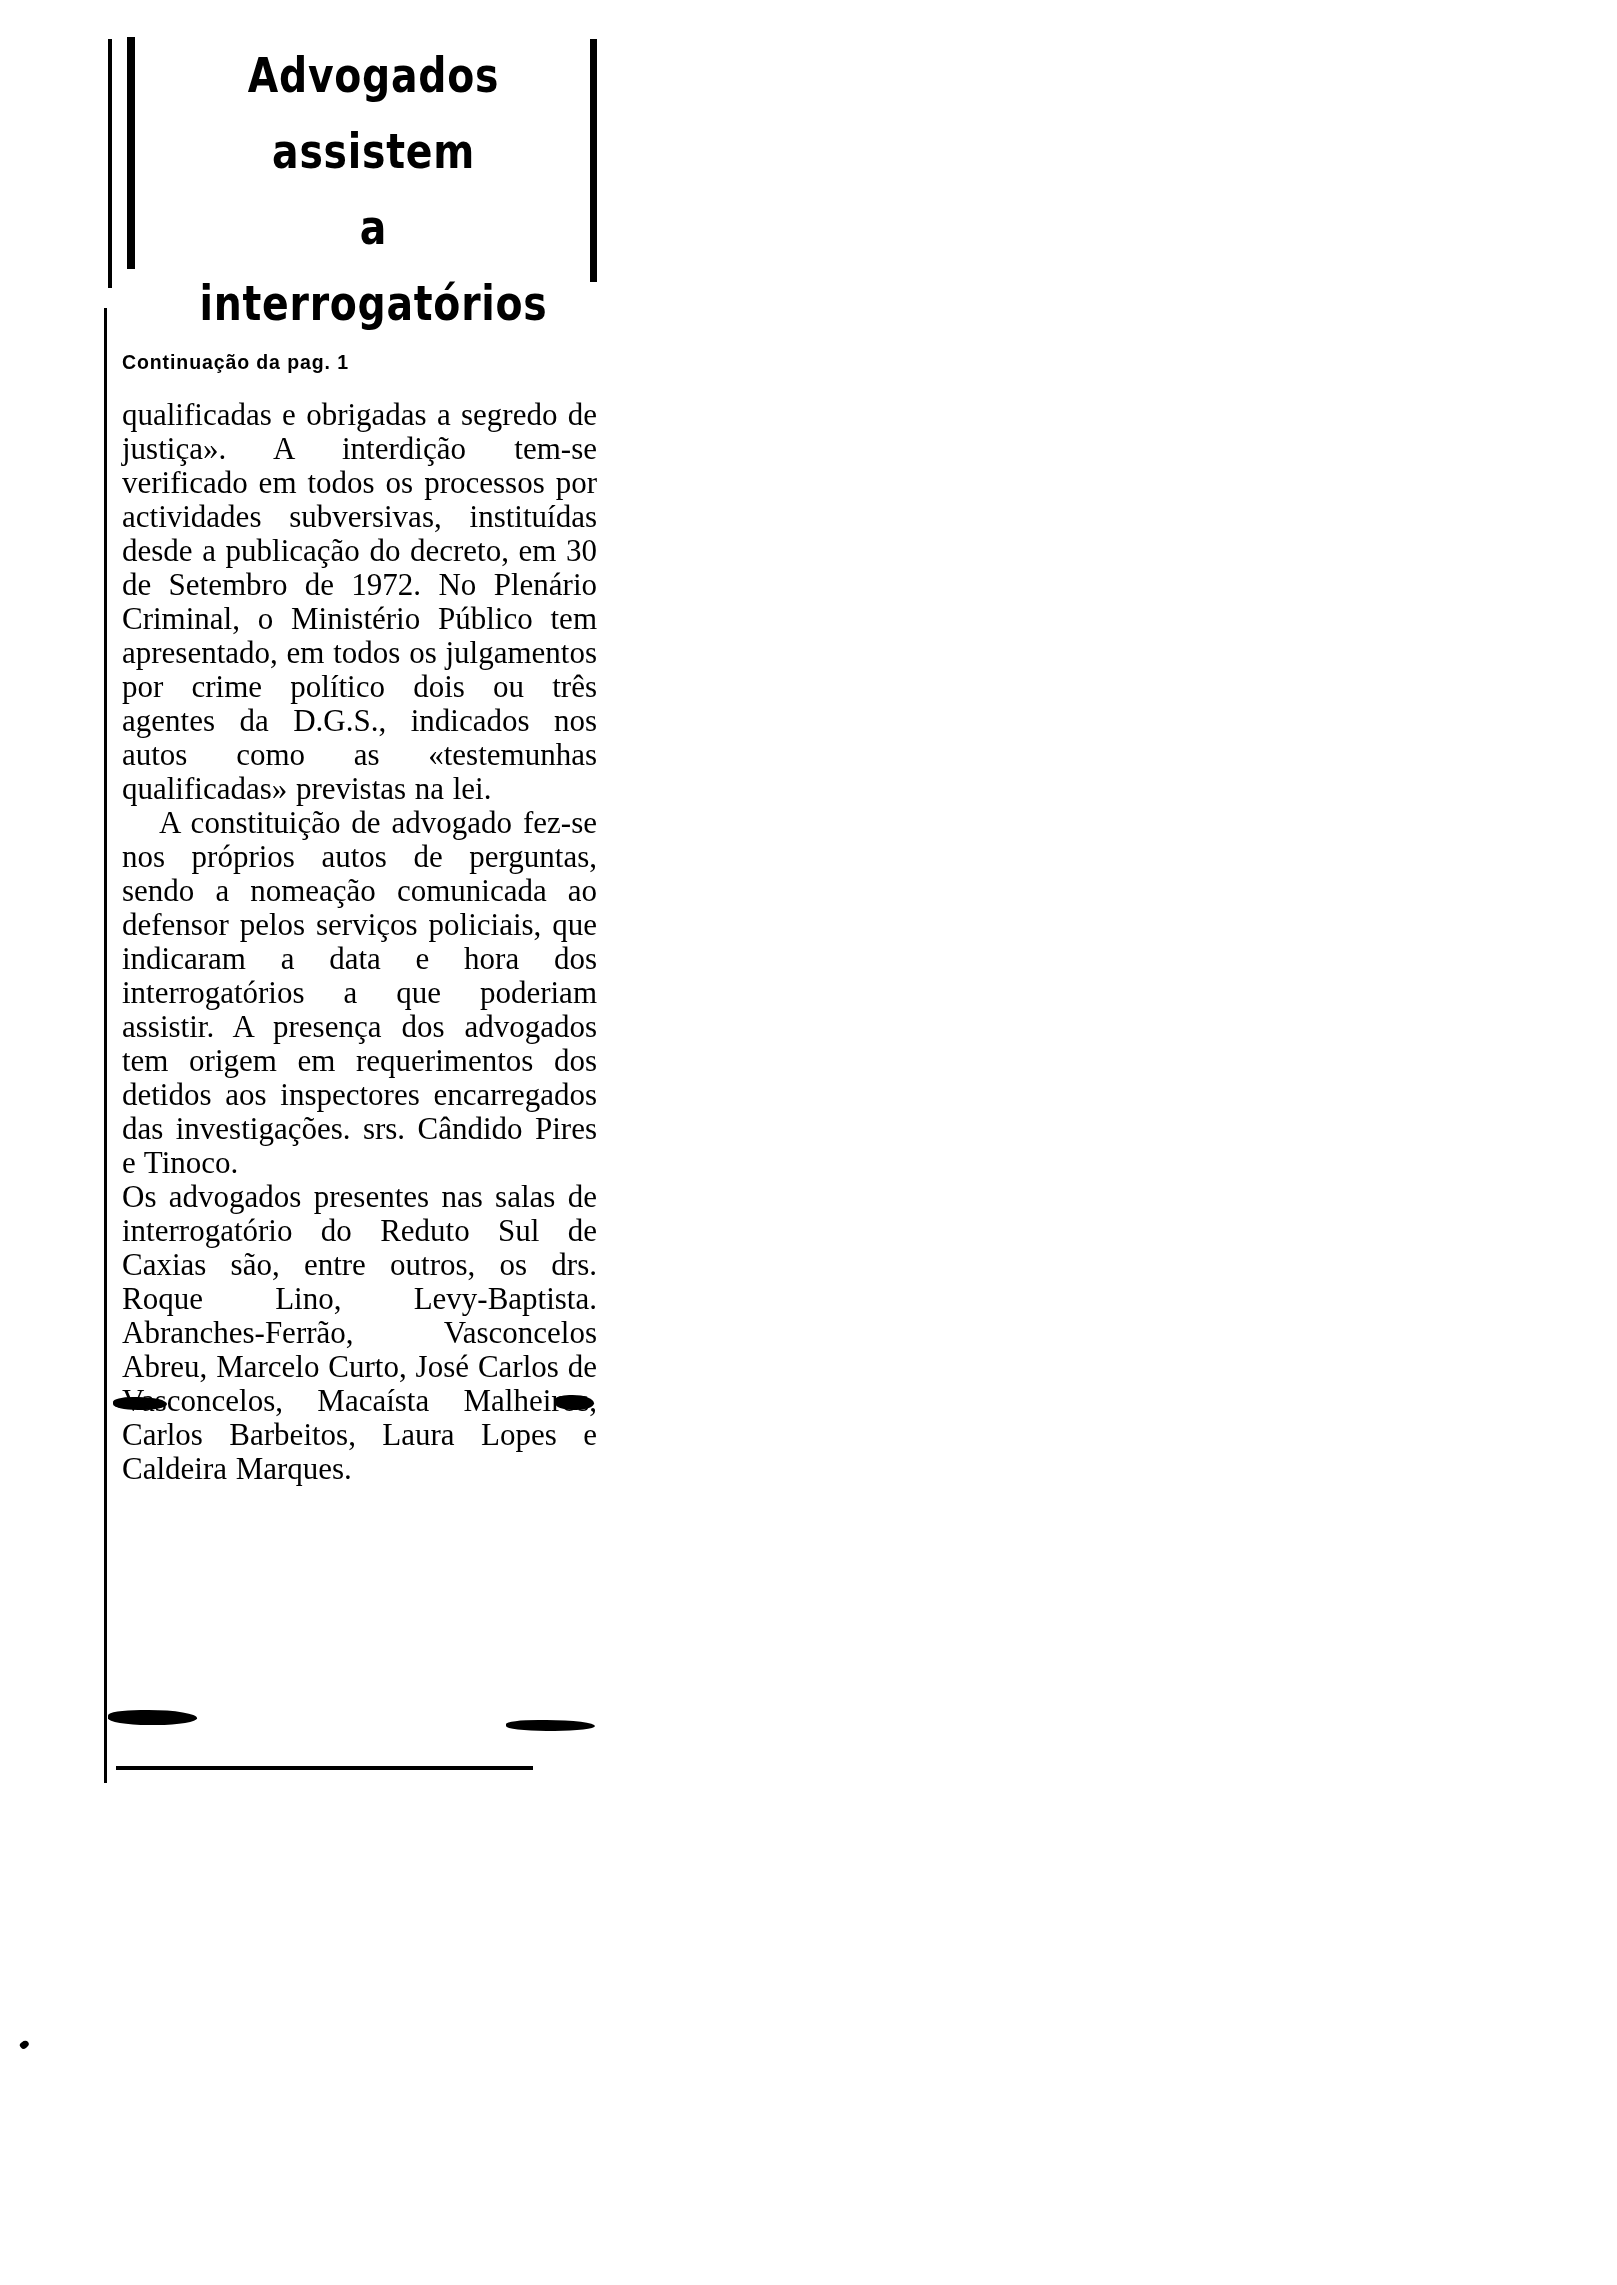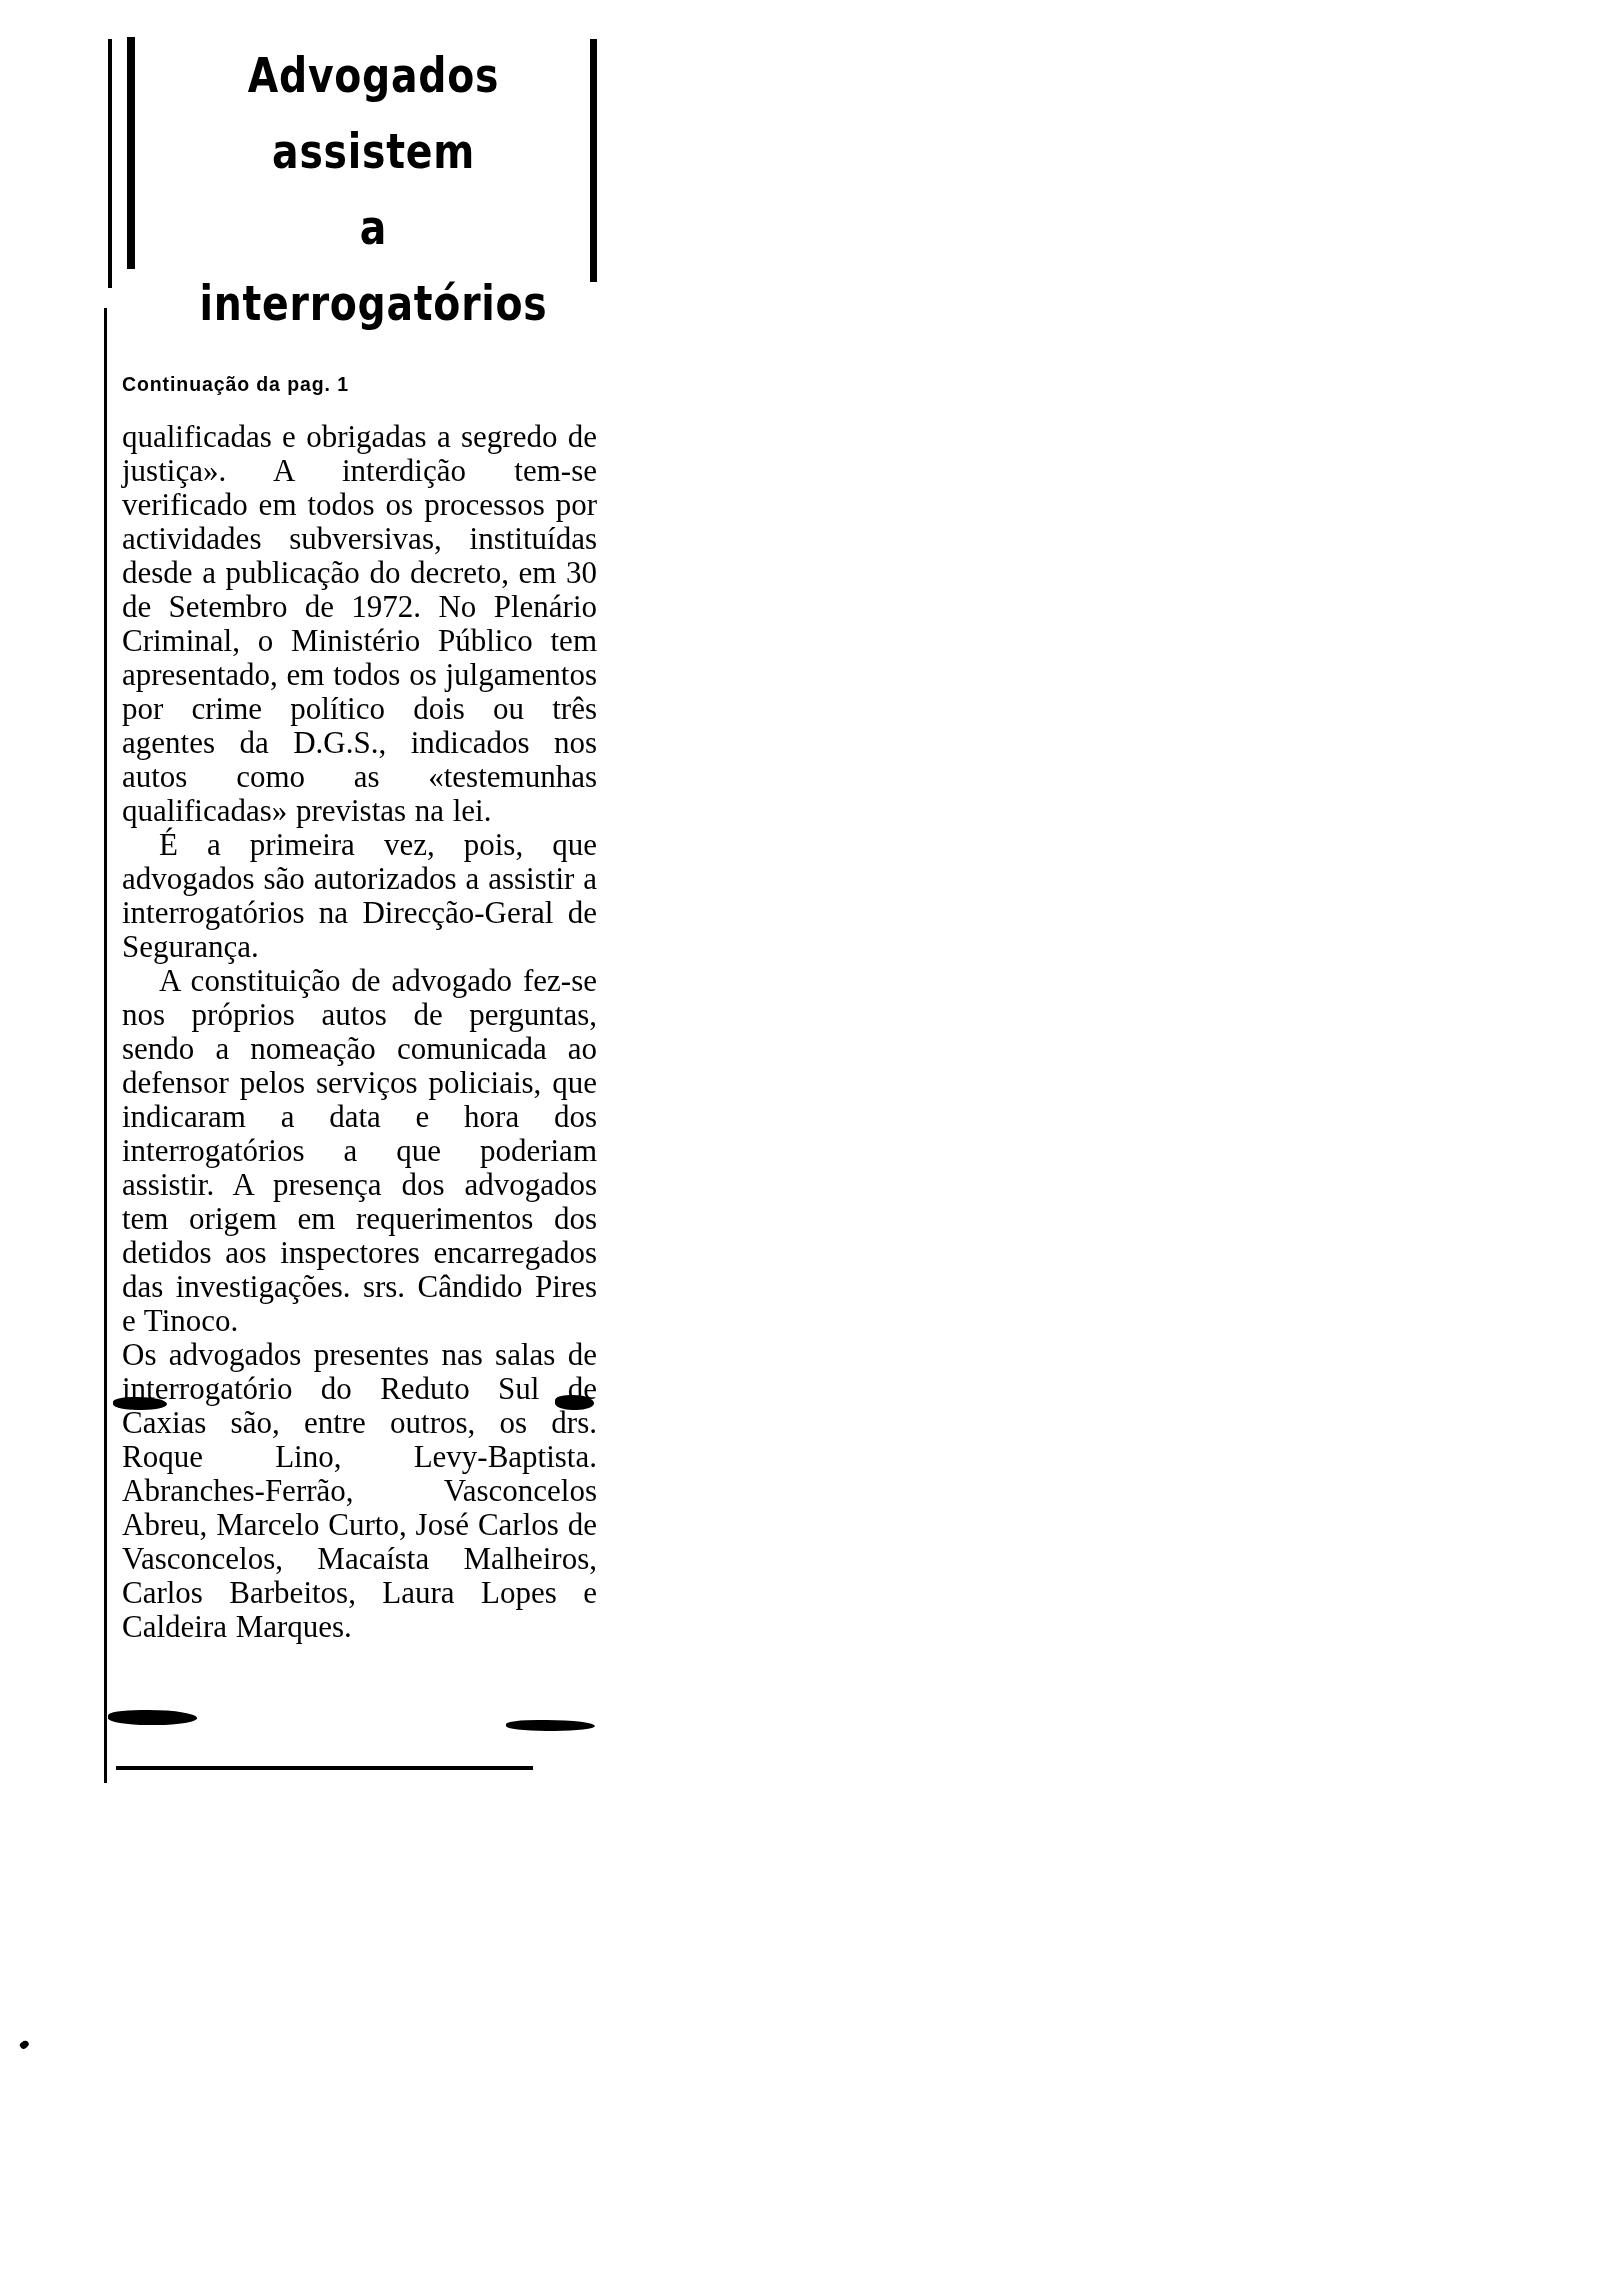--- a/index.html
+++ b/index.html
@@ -35,21 +35,20 @@
       letter-spacing: 0.9px;
       transform: scaleX(0.82);
       transform-origin: center;
     }
     .headline span { display: block; }
     .column {
       position: absolute;
       left: 122px;
       top: 351px;
       width: 475px;
-      margin-top: 22px;
     }
     .kicker {
       font-family: "Liberation Sans", sans-serif;
       font-weight: bold;
       font-size: 19.5px;
       letter-spacing: 0.9px;
       margin: 0 0 24px 0;
     }
     .body-text {
       font-family: "Liberation Serif", serif;
@@ -87,21 +86,20 @@
     <span>Advogados</span>
     <span>assistem</span>
     <span>a interrogatórios</span>
   </h1>
 </div>
 
 <div class="column">
   <div class="kicker">Continuação da pag. 1</div>
   <div class="body-text">
     <p><span class="bold">qualificadas e obrigadas a segredo de justiça».</span><span> A interdição tem-se verificado em todos os processos por actividades subversivas, instituídas desde a publicação do decreto, em 30 de Setembro de 1972. No Plenário Criminal, o Ministério Público tem apresentado, em todos os julgamentos por crime político dois ou três agentes da D.G.S., indicados nos autos como as </span><span class="bold">«testemunhas qualificadas»</span><span> previstas na lei.</span></p>
-    <p class="indent">É a primeira vez, pois, que advogados são autorizados a assistir a interrogatórios na Direcção-Geral de Segurança.</p>
     <p class="indent">A constituição de advogado fez-se nos próprios autos de perguntas, sendo a nomeação comunicada ao defensor pelos serviços policiais, que indicaram a data e hora dos interrogatórios a que poderiam assistir. A presença dos advogados tem origem em requerimentos dos detidos aos inspectores encarregados das investigações. srs. Cândido Pires e Tinoco.</p>
     <p>Os advogados presentes nas salas de interrogatório do Reduto Sul de Caxias são, entre outros, os drs. Roque Lino, Levy-Baptista. Abranches-Ferrão, Vasconcelos Abreu, Marcelo Curto, José Carlos de Vasconcelos, Macaísta Malheiros, Carlos Barbeitos, Laura Lopes e Caldeira Marques.</p>
   </div>
 </div>
 
 <div class="smudge" style="left:113px; top:1397px; width:54px; height:13px;"></div>
 <div class="smudge" style="left:555px; top:1395px; width:39px; height:15px;"></div>
 <div class="smudge" style="left:108px; top:1710px; width:89px; height:15px;"></div>
 <div class="smudge" style="left:506px; top:1720px; width:89px; height:11px;"></div>
 <div class="smudge" style="left:20.4px; top:2041px; width:9.3px; height:7.4px; transform:rotate(-40deg);"></div>

